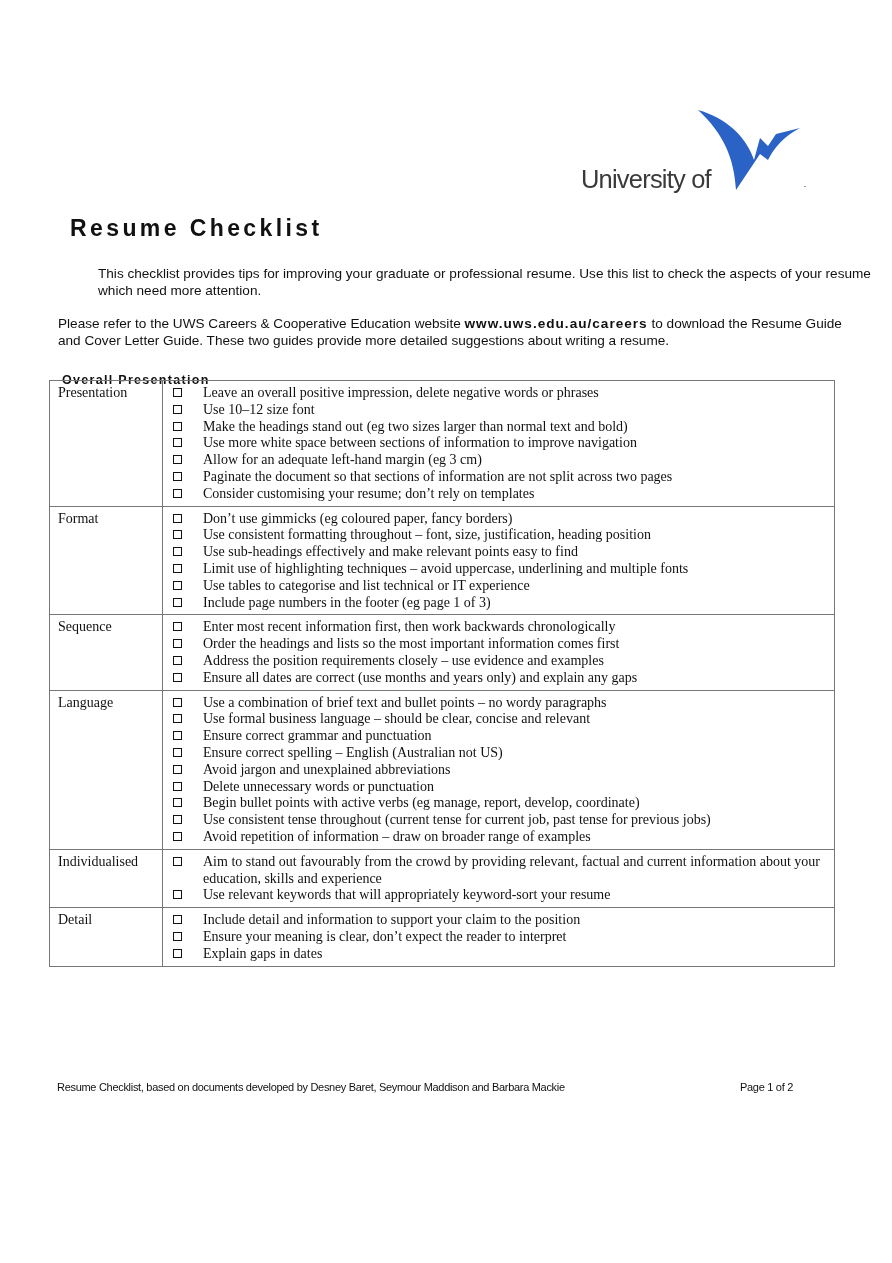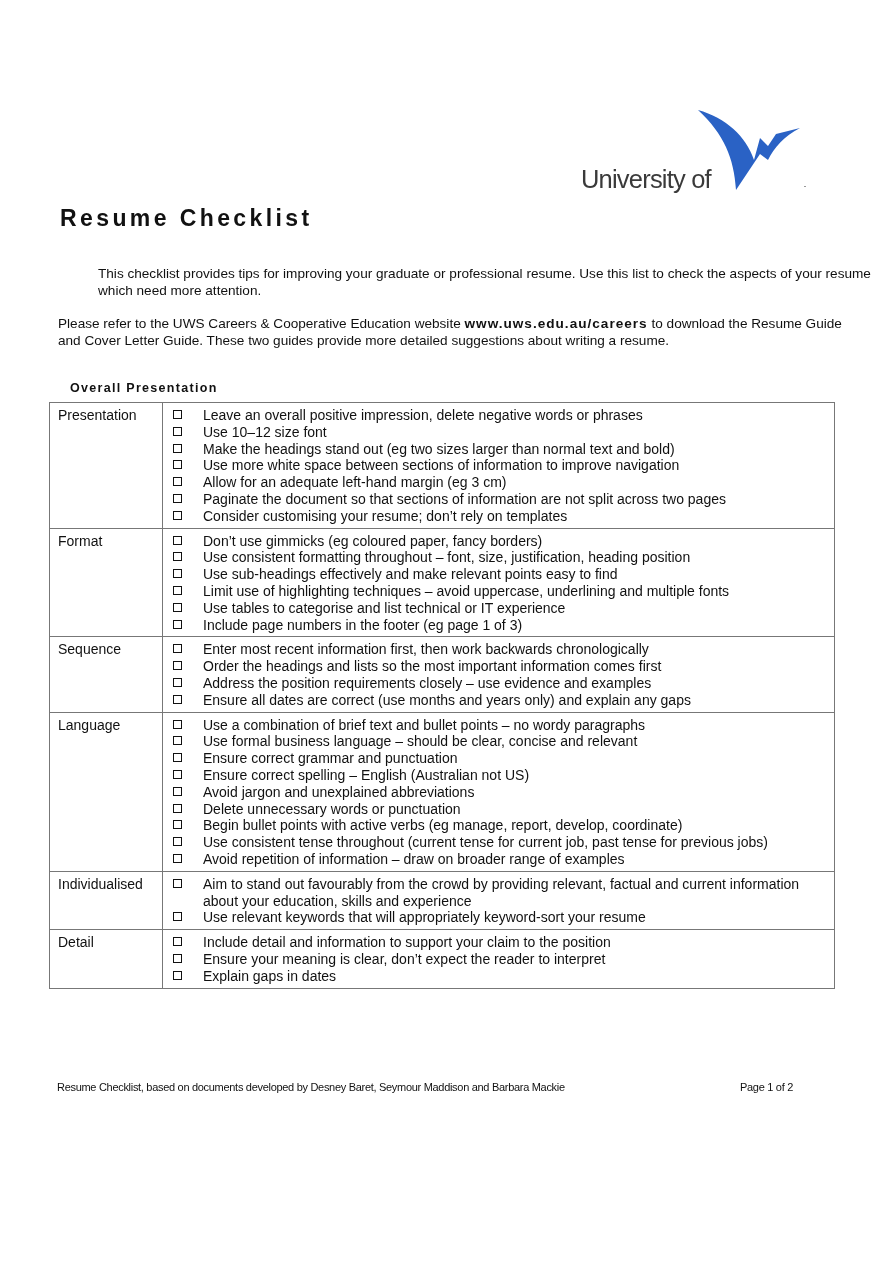--- a/index.html
+++ b/index.html
@@ -4,28 +4,28 @@
   <style>
     html, body { margin: 0; padding: 0; background: #ffffff; }
     body { width: 892px; height: 1263px; position: relative; overflow: hidden;
            font-family: "Liberation Sans", "DejaVu Sans", sans-serif; color: #111; }
     .logo { position: absolute; left: 578px; top: 108px; width: 240px; height: 115px; }
     .logo svg { position: absolute; left: 118px; top: 0; }
     .logo-text { position: absolute; left: 3px; top: 58px; font-size: 25.5px; line-height: 26px;
                  color: #3a3a3a; letter-spacing: -0.8px; font-family: "Liberation Sans", sans-serif; }
     .logo-dot { position: absolute; left: 226px; top: 78px; width: 2px; height: 1px; background:#999; }
     .title { position: absolute; left: 58px; top: 203px; font-size: 23px; font-weight: bold;
-             letter-spacing: 3.4px; margin: 2px; color: #111; }
+             letter-spacing: 3.4px; margin: 12px; color: #111; }
     .para { position: absolute; left: 58px; width: 790px; font-size: 13.6px; line-height: 17px; margin: 0; color: #111; }
     .p1 { top: 265px; margin-left: 40px; }
     .p2 { top: 315px; }
     .para b { letter-spacing: 1px; }
     .section-h { position: absolute; left: 58px; top: 369px; font-size: 12.5px; font-weight: bold;
-                 letter-spacing: 1.3px; margin: 12px; color: #111; }
-    table.checklist { position: absolute; left: 49px; top: 402px; width: 786px; border-collapse: collapse; }
+                 letter-spacing: 1.3px; margin: 4px; color: #111; }
+    table.checklist { position: absolute; left: 49px; top: 380px; width: 786px; border-collapse: collapse; font-family: Liberation Serif, serif; }
     table.checklist td { border: 1.3px solid #777; vertical-align: top; padding: 4px 0 3px 0; }
     td.cat { width: 104px; padding-left: 8px !important; font-size: 14px; line-height: 16.8px; color: #111; }
     td.items { padding-left: 8px !important; }
     .item { display: flex; font-size: 14px; line-height: 16.8px; color: #111; }
     .box { flex: 0 0 auto; width: 9px; height: 9px; border: 1.5px solid #111; margin: 3px 21px 0 2px; box-sizing: border-box; }
     .item-text { flex: 1; padding-right: 6px; }
     .footer { position: absolute; top: 1081px; font-size: 11px; color: #111; letter-spacing: -0.3px; }
     .footer-left { left: 57px; }
     .footer-right { left: 740px; }
   </style>

